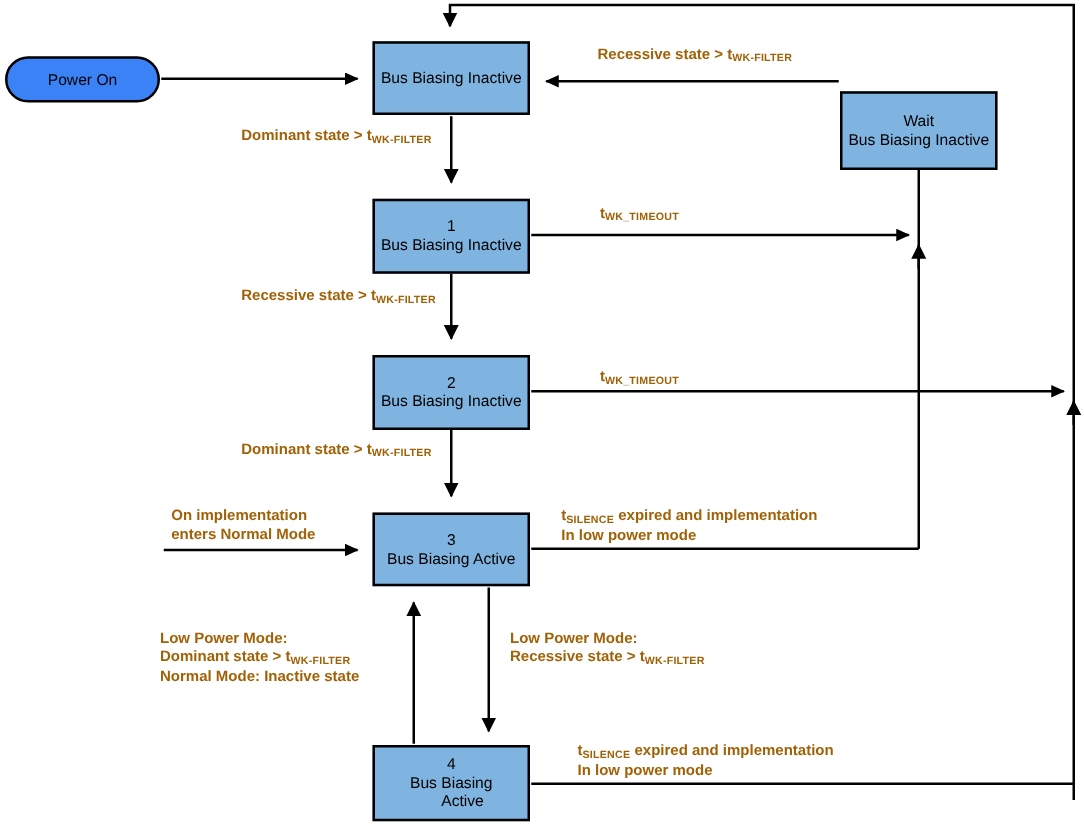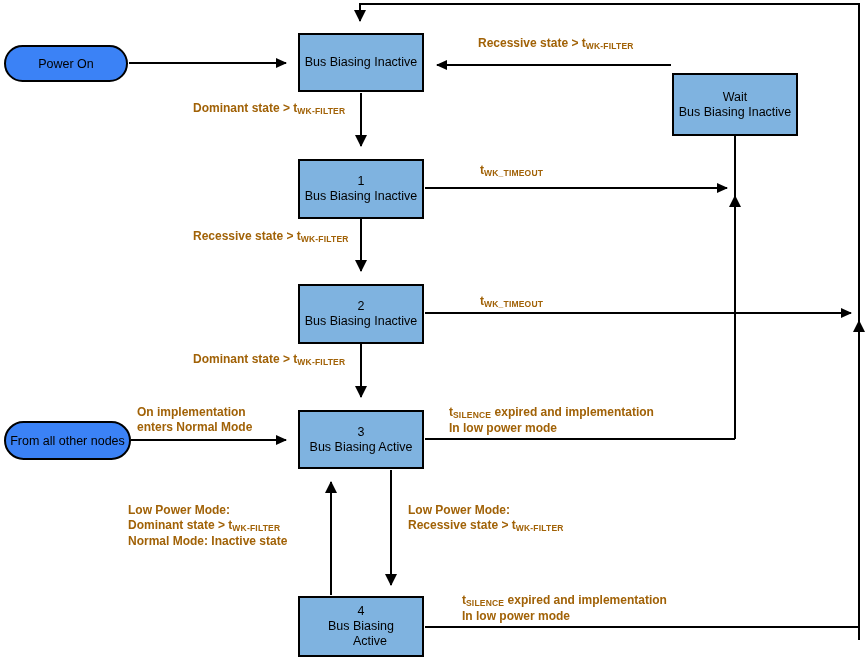--- a/index.html
+++ b/index.html
@@ -131,23 +131,20 @@
       <path d="M425,627 L859,627"></path>
 
       <path d="M859,340 L859,321" marker-end="url(#arrowU)"></path>
     </g>
   </svg>
 
   <div class="terminal" style="left:4px; top:45px; width:124px; height:37px;">
     <span>Power On</span>
   </div>
 
-  <div class="terminal" style="left:4px; top:421px; width:127px; height:39px;">
-    <span>From all other nodes</span>
-  </div>
 
   <div class="node" style="left:298px; top:33px; width:126px; height:59px;">
     <span class="line1">Bus Biasing Inactive</span>
   </div>
 
   <div class="node" style="left:672px; top:33px; width:126px; height:63px;margin-top:40px;">
     <span class="line1">Wait</span>
     <span class="line2">Bus Biasing Inactive</span>
   </div>
 

